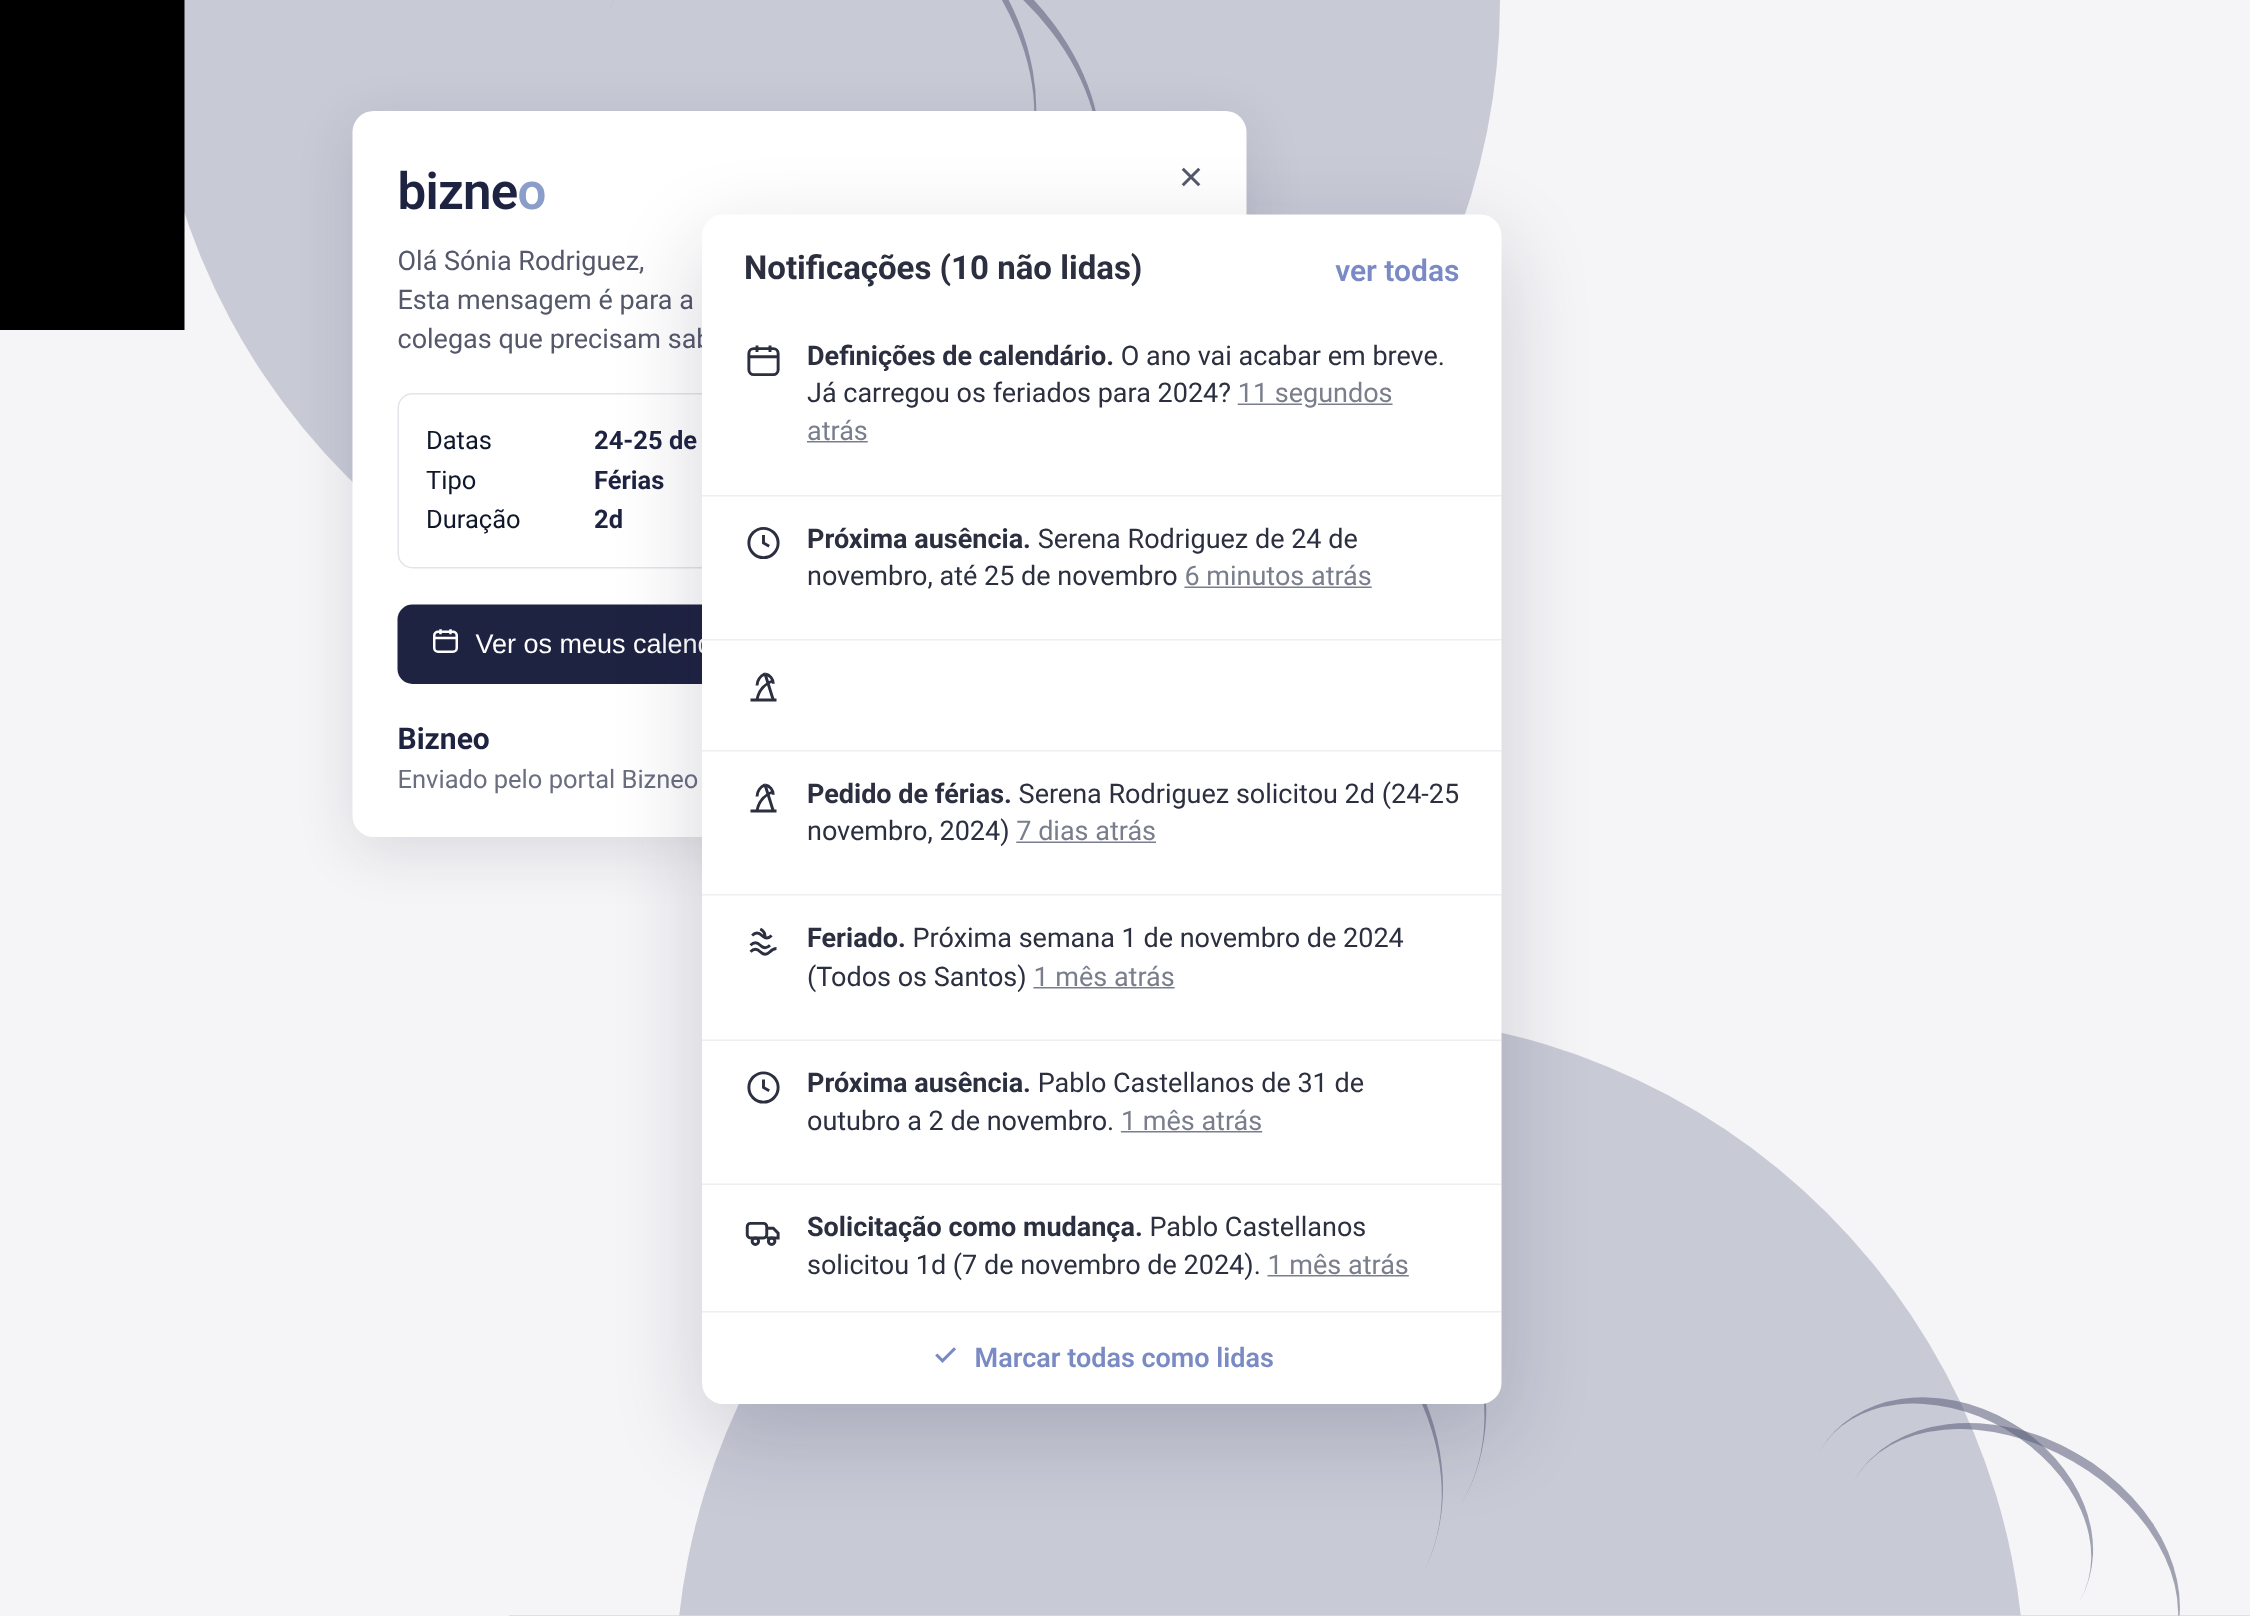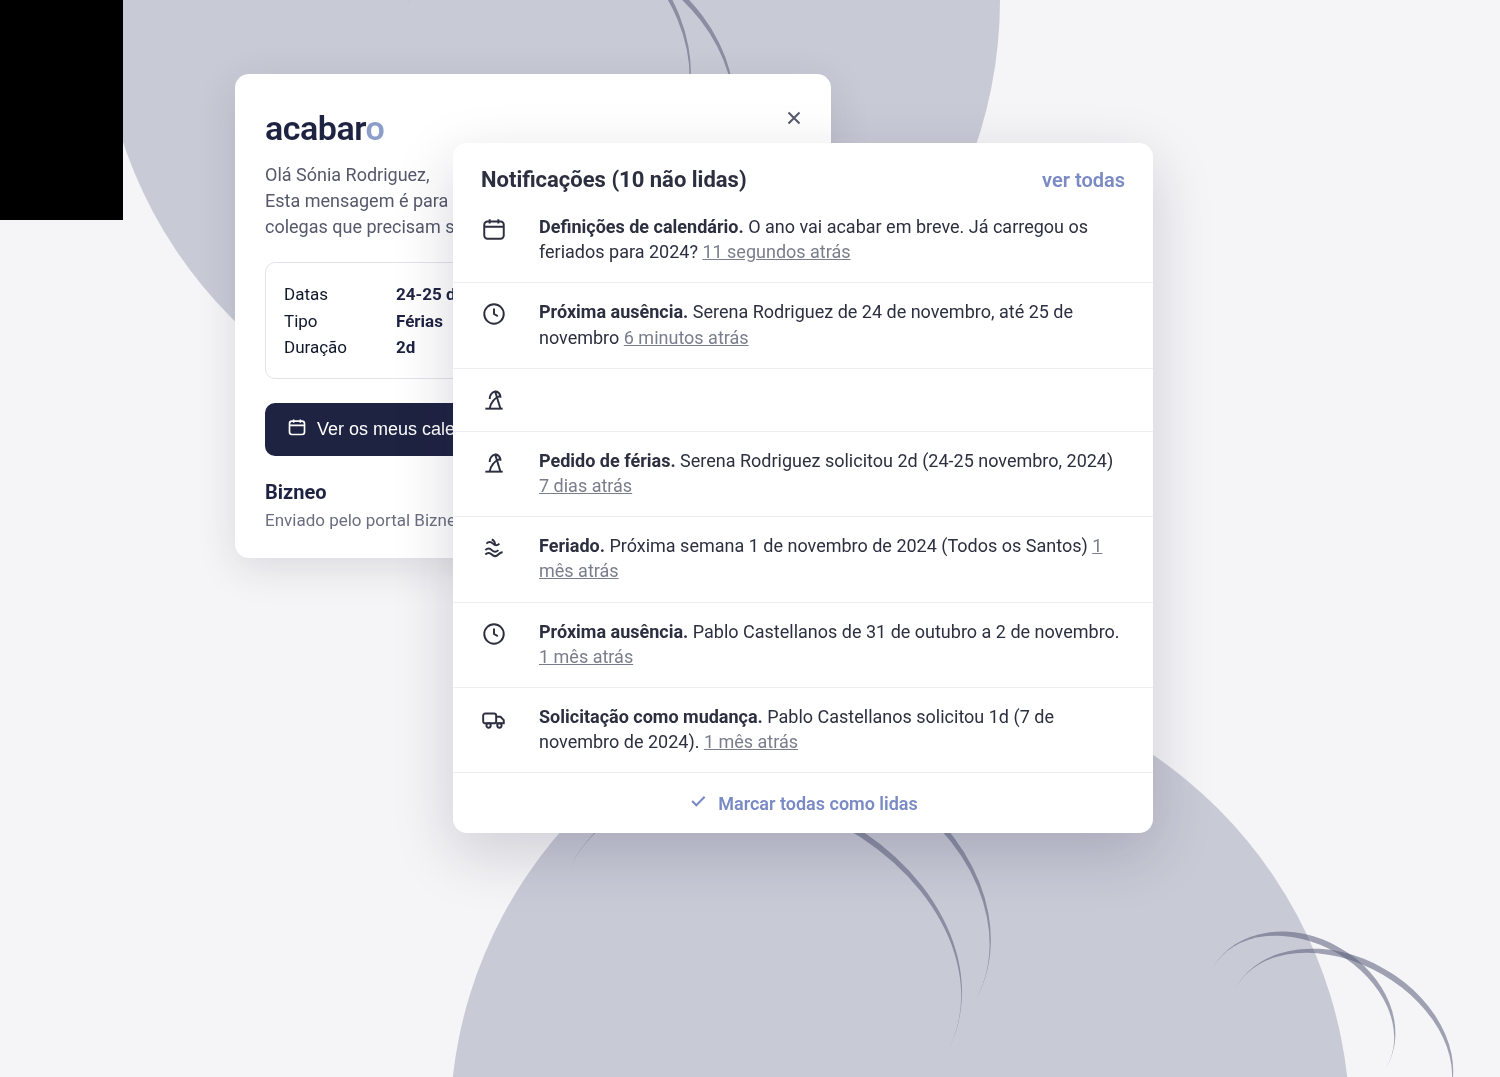--- a/index.html
+++ b/index.html
@@ -101,42 +101,43 @@
     width: 32px; height: 32px;
     display:flex; align-items:center; justify-content:center;
     color:#55586b;
     cursor: pointer;
   }
   .close-x svg { width: 22px; height: 22px; stroke: currentColor; }
 
   
   .notif-card {
     position: absolute;
-    top: 143px; left: 453px;
-    width: 700px;
+    top: 143px; left: 468px;
+    width: 533px;
     background: #fff;
     border-radius: 14px;
     box-shadow: 0 20px 60px rgba(30,30,60,.18);
     overflow: hidden;
   }
   .notif-header {
     display: flex;
     justify-content: space-between;
     align-items: center;
     padding: 24px 28px 18px;
   }
   .notif-title { font-size: 22px; font-weight: 700; color: #2c2f3f; }
   .notif-see-all { font-size: 20px; font-weight: 600; color: #7a8ac4; cursor: pointer; }
   .notif-list { }
   .notif-item {
     display: flex;
-    gap: 32px;
+    gap: 16px;
     padding: 16px 28px 18px;
     border-top: 1px solid #eceef2;
     cursor: pointer;
+    margin-top: 11px;
   }
   .notif-item:first-child { border-top: none; padding-top: 4px; }
   .notif-icon {
     width: 26px; height: 26px;
     flex: 0 0 26px;
     margin-top: 2px;
     color: #2c2f3f;
   }
   .notif-icon svg { width: 100%; height: 100%; stroke: currentColor; fill: none; stroke-width: 1.8; }
   .notif-text { flex: 1; font-size: 18px; color: #2c2f3f; line-height: 1.4; }
@@ -166,21 +167,21 @@
 <div class="bg-stroke s1"></div>
 <div class="bg-stroke s2"></div>
 <div class="bg-stroke s3"></div>
 <div class="bg-stroke s4"></div>
 <div class="bg-stroke s5"></div>
 <div class="bg-stroke s6"></div>
 <div class="black-strip"></div>
 
 <div class="email-card">
   <div class="logo">
-    <span>acabar</span><span class="dot">o</span>
+    <span>bizne</span><span class="dot">o</span>
   </div>
   <div class="greeting">Olá Sónia Rodriguez,</div>
   <div class="intro">Esta mensagem é para a lembrar das suas férias e informar os colegas que precisam saber. </div>
 
   <div class="details-box">
     <div class="detail-row">
       <span class="dl">Datas</span>
       <span class="dv">24-25 de novembro</span>
     </div>
     <div class="detail-row">

